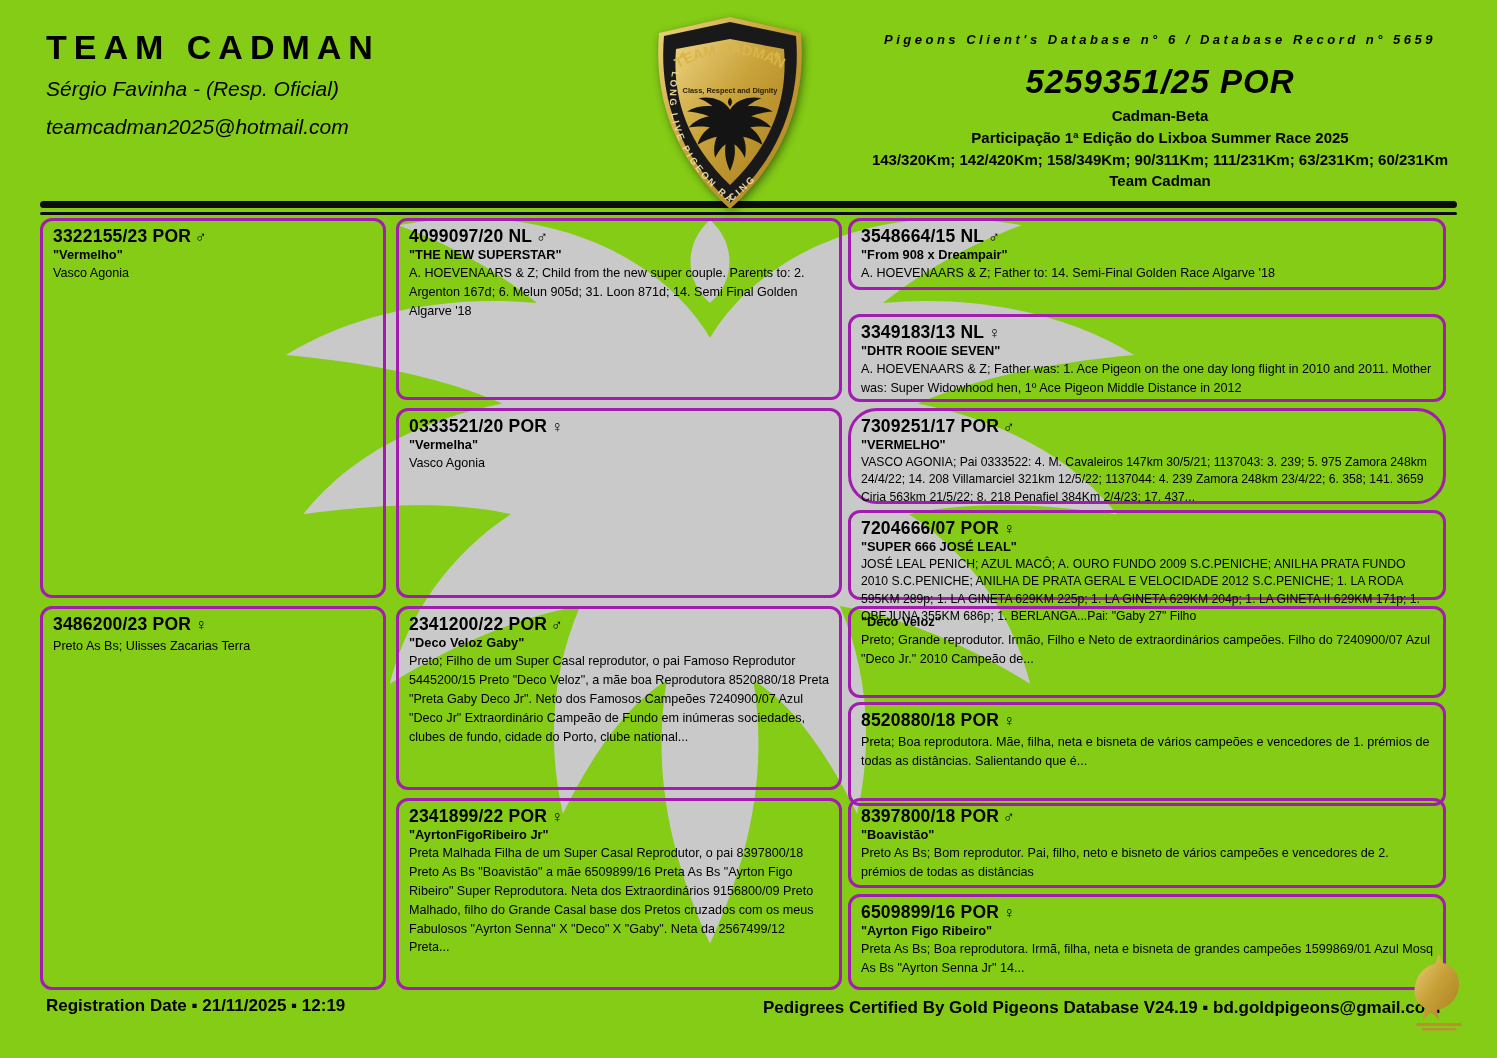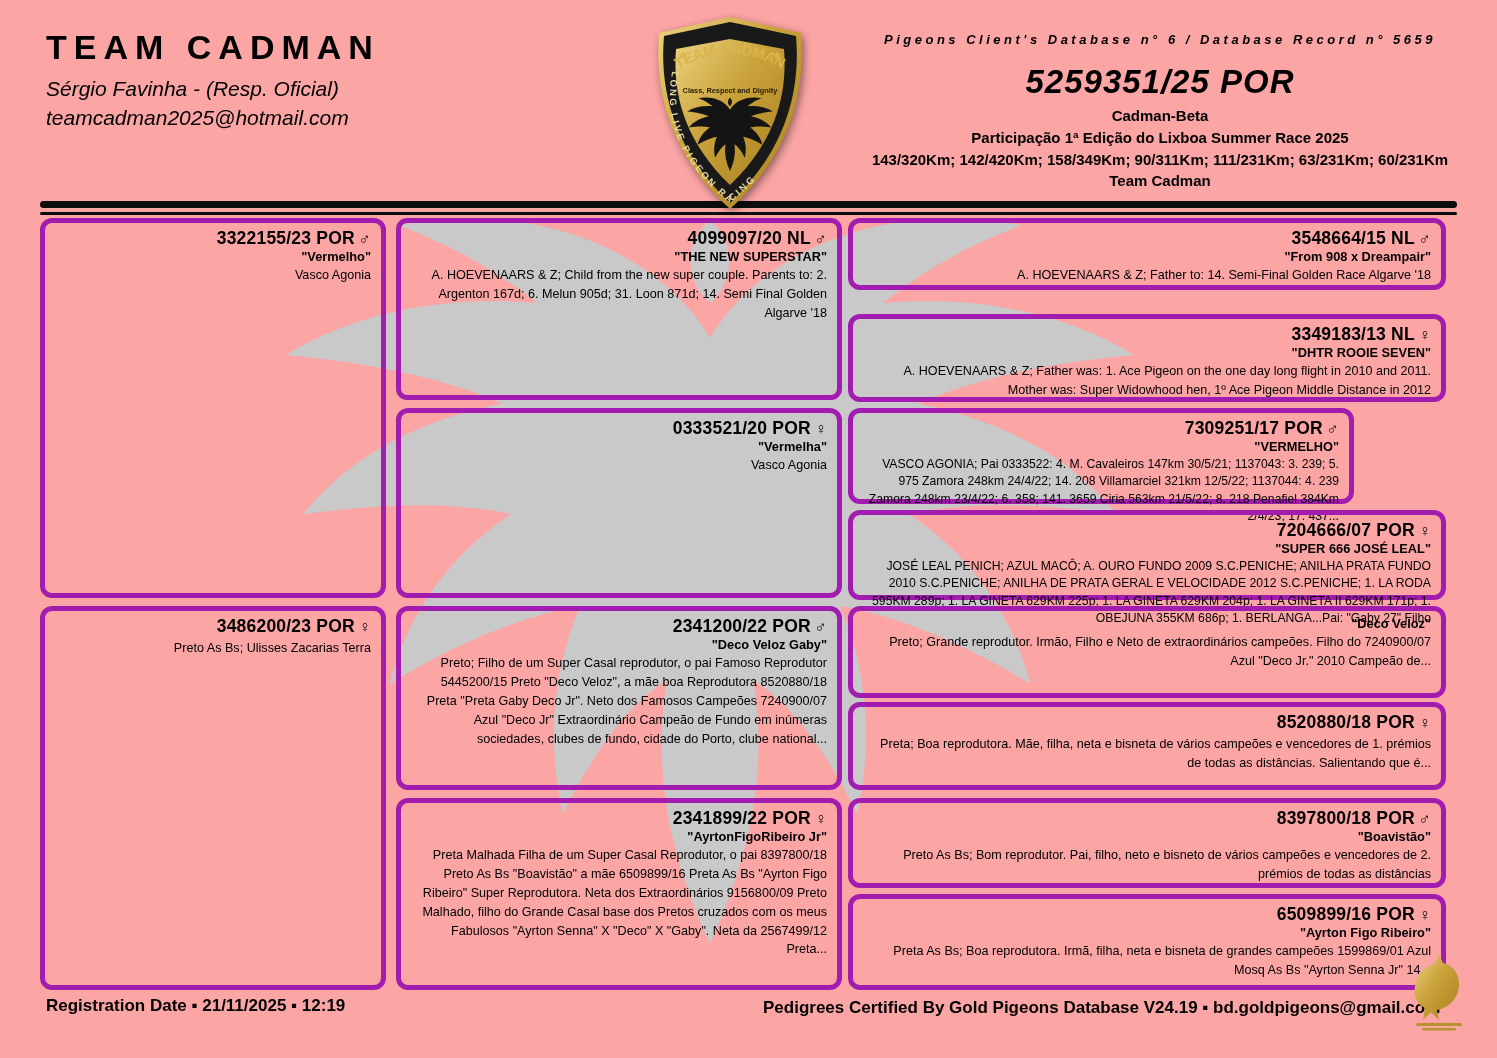--- a/index.html
+++ b/index.html
@@ -1,56 +1,56 @@
 <!DOCTYPE html>
 <html><head>
 <meta charset="utf-8">
 <style>
   * { box-sizing: border-box; }
   html,body { margin:0; padding:0; background:#ffffff; }
   .page {
     position: relative;
     width: 1497px; height: 1058px;
-    background: #fca5a5;
+    background: #84cc16;
     overflow: hidden;
     font-family: "Liberation Sans", sans-serif;
     color: #000;
   }
 
   
   .watermark {
     position: absolute; left: 190px; top: 130px;
     width: 1040px; height: 900px;
     z-index: 0;
   }
 
   
   .hdr-left { position: absolute; left: 46px; top: 28px; z-index: 2; }
   .team-name { font-size: 34px; font-weight: 800; letter-spacing: 7px; }
   .owner-line { font-style: italic; font-size: 21px; margin-top: 10px; }
-  .email-line { font-style: italic; font-size: 21px; margin-top: 5px; }
+  .email-line { font-style: italic; font-size: 21px; margin-top: 14px; }
 
   .hdr-right { position: absolute; left: 860px; top: 32px; width: 600px; text-align: center; z-index: 2; }
   .db-line { font-size: 13px; font-weight: bold; letter-spacing: 3.5px; font-style: italic; }
   .ring-big { font-size: 33px; font-weight: 800; font-style: italic; letter-spacing: 1px; margin-top: 16px; }
   .hdr-sub { font-size: 15px; font-weight: bold; margin-top: 4px; line-height: 1.45; }
 
   .badge-wrap { position: absolute; left: 650px; top: 13px; width: 160px; height: 200px; z-index: 3; filter: drop-shadow(2px 3px 4px rgba(0,0,0,.45)); }
 
   .rule1 { position: absolute; left: 40px; width: 1417px; top: 201px; height: 7px; background: #0d0d0d; border-radius: 4px; z-index: 2; }
   .rule2 { position: absolute; left: 40px; width: 1417px; top: 212px; height: 3px; background: #0d0d0d; border-radius: 2px; z-index: 2; }
 
   
   .pbox {
     position: absolute;
-    border: 5px solid #a21caf;
+    border: 3px solid #a21caf;
     border-radius: 12px;
     background: transparent;
     padding: 5px 10px 4px 10px;
-    text-align: right;
+    text-align: left;
     z-index: 2;
   }
   .pbox-head { font-size: 17.5px; font-weight: bold; letter-spacing: .2px; white-space: nowrap; }
   .sex { font-size: 16px; font-weight: bold; margin-left: 4px; }
   .pbox-name { font-size: 12.8px; font-weight: bold; margin-top: 0px; }
   .pbox-desc { font-size: 12.6px; margin-top: 2px; line-height: 1.5; }
 
   
   .footer-left  { position: absolute; left: 46px;  top: 996px; font-size: 17px; font-weight: bold; z-index: 2; }
   .footer-right { position: absolute; left: 763px; top: 998px; font-size: 17px; font-weight: bold; z-index: 2; }
@@ -152,38 +152,38 @@
     <div class="pbox-name">"From 908 x Dreampair"</div>
     <div class="pbox-desc">A. HOEVENAARS &amp; Z; Father to: 14. Semi-Final Golden Race Algarve '18</div>
   </div>
 
   <div class="pbox" style="left:848px;top:314px;width:598px;height:88px;">
     <div class="pbox-head"><span>3349183/13 NL</span><span class="sex">♀</span></div>
     <div class="pbox-name">"DHTR ROOIE SEVEN"</div>
     <div class="pbox-desc">A. HOEVENAARS &amp; Z; Father was: 1. Ace Pigeon on the one day long flight in 2010 and 2011. Mother was: Super Widowhood hen, 1º Ace Pigeon Middle Distance in 2012</div>
   </div>
 
-  <div class="pbox" style="left:848px;top:408px;width:506px;height:96px;">
+  <div class="pbox" style="left:848px;top:408px;width:598px;height:96px;border-radius:29px;">
     <div class="pbox-head"><span>7309251/17 POR</span><span class="sex">♂</span></div>
     <div class="pbox-name">"VERMELHO"</div>
     <div class="pbox-desc" style="font-size:12.2px;line-height:1.42;">VASCO AGONIA; Pai 0333522: 4. M. Cavaleiros 147km 30/5/21; 1137043: 3. 239; 5. 975 Zamora 248km 24/4/22; 14. 208 Villamarciel 321km 12/5/22; 1137044: 4. 239 Zamora 248km 23/4/22; 6. 358; 141. 3659 Ciria 563km 21/5/22; 8. 218 Penafiel 384Km 2/4/23; 17. 437...</div>
   </div>
 
   <div class="pbox" style="left:848px;top:510px;width:598px;height:90px;">
     <div class="pbox-head"><span>7204666/07 POR</span><span class="sex">♀</span></div>
     <div class="pbox-name">"SUPER 666 JOSÉ LEAL"</div>
     <div class="pbox-desc" style="font-size:12.2px;line-height:1.42;">JOSÉ LEAL PENICH; AZUL MACÔ; A. OURO FUNDO 2009 S.C.PENICHE; ANILHA PRATA FUNDO 2010 S.C.PENICHE; ANILHA DE PRATA GERAL E VELOCIDADE 2012 S.C.PENICHE; 1. LA RODA 595KM 289p; 1. LA GINETA 629KM 225p; 1. LA GINETA 629KM 204p; 1. LA GINETA II 629KM 171p; 1. OBEJUNA 355KM 686p; 1. BERLANGA...Pai: "Gaby 27" Filho</div>
   </div>
 
   <div class="pbox" style="left:848px;top:606px;width:598px;height:92px;">
     <div class="pbox-name">"Deco Veloz"</div>
     <div class="pbox-desc">Preto; Grande reprodutor. Irmão, Filho e Neto de extraordinários campeões. Filho do 7240900/07 Azul "Deco Jr." 2010 Campeão de...</div>
   </div>
 
-  <div class="pbox" style="left:848px;top:702px;width:598px;height:88px;">
+  <div class="pbox" style="left:848px;top:702px;width:598px;height:104px;">
     <div class="pbox-head"><span>8520880/18 POR</span><span class="sex">♀</span></div>
     <div class="pbox-name"></div>
     <div class="pbox-desc">Preta; Boa reprodutora. Mãe, filha, neta e bisneta de vários campeões e vencedores de 1. prémios de todas as distâncias. Salientando que é...</div>
   </div>
 
   <div class="pbox" style="left:848px;top:798px;width:598px;height:90px;">
     <div class="pbox-head"><span>8397800/18 POR</span><span class="sex">♂</span></div>
     <div class="pbox-name">"Boavistão"</div>
     <div class="pbox-desc">Preto As Bs; Bom reprodutor. Pai, filho, neto e bisneto de vários campeões e vencedores de 2. prémios de todas as distâncias</div>
   </div>

